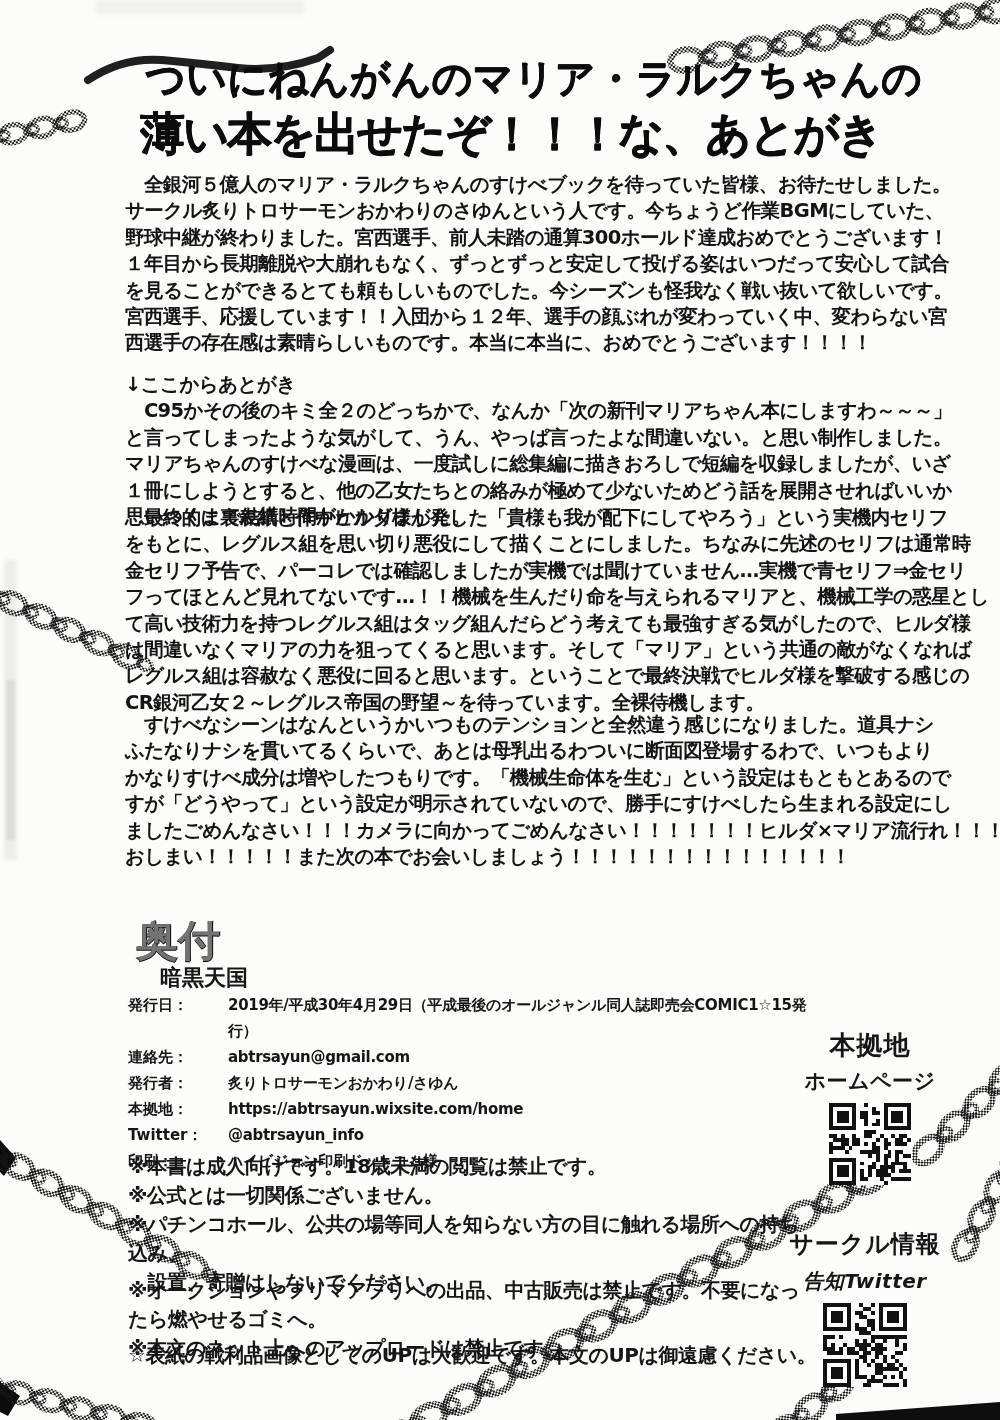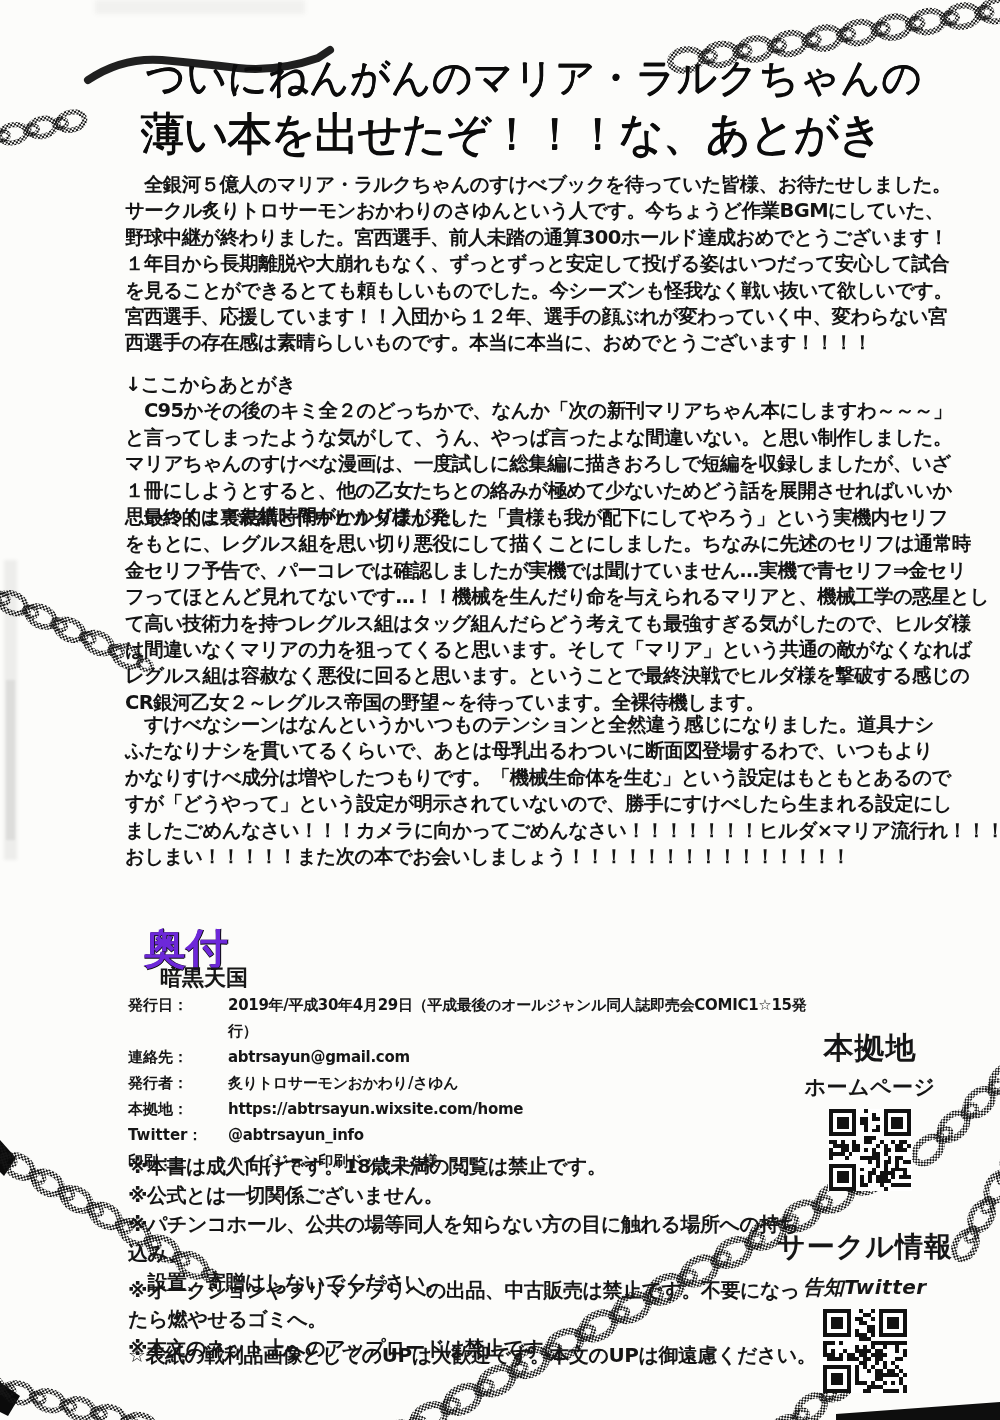--- a/index.html
+++ b/index.html
@@ -14,62 +14,62 @@
   }
   svg.deco{position:absolute;left:0;top:0;width:1000px;height:1420px;z-index:1;pointer-events:none;}
   .artifact{position:absolute;z-index:0;}
   .top-smudge{left:95px;top:0;width:210px;height:14px;background:rgba(60,60,60,.06);filter:blur(2px);}
   .left-strip{left:4px;top:560px;width:13px;height:300px;background:rgba(40,40,40,.07);filter:blur(1.5px);}
   .left-strip2{left:6px;top:680px;width:9px;height:160px;background:rgba(40,40,40,.08);filter:blur(1px);}
 
   .title{
     position:absolute;z-index:2;left:145px;top:52px;width:820px;margin:0;
     font-family:"DejaVu Serif","Liberation Serif",serif;
-    font-weight:400;color:#0c0c0c;line-height:1.28;
+    font-weight:700;color:#0c0c0c;line-height:1.28;
     text-shadow:0.6px 0 #0c0c0c,0 0.6px #0c0c0c;
   }
   .title .t1{display:block;font-size:40px;letter-spacing:0px;}
   .title .t2{display:block;font-size:45px;letter-spacing:-2px;margin-top:2px;margin-left:-5px;}
 
   .para{
     position:absolute;z-index:2;left:125px;width:880px;margin:0;
     font-size:19.5px;line-height:26.4px;letter-spacing:-0.6px;
     font-weight:700;color:#141414;white-space:pre-line;
   }
   .p1{top:172px;}
   .p2{top:372px;}
   .p3{top:505px;}
   .p4{top:712px;}
 
   .colophon-heading{
-    position:absolute;z-index:2;left:126px;top:903px;margin:18px;
+    position:absolute;z-index:2;left:126px;top:903px;margin:10px;
     font-family:"DejaVu Serif","Liberation Serif",serif;
-    font-size:42px;font-weight:900;color:#6d28d9;
+    font-size:42px;font-weight:900;color:#737373;
     text-shadow:1px 0 #0b0b0b,0 1px #0b0b0b;
   }
   .series-title{position:absolute;z-index:2;left:128px;top:963px;font-size:22px;font-weight:700;padding-left:32px;}
   .colophon-rows{position:absolute;z-index:2;left:128px;top:992px;width:700px;}
   .c-row{display:flex;font-size:15px;line-height:26px;font-weight:600;}
   .c-row .lbl{flex:0 0 100px;}
   .c-row .val{flex:1;letter-spacing:-0.3px;}
 
   .notes{
     position:absolute;z-index:2;left:128px;width:690px;margin:0;
     font-size:20px;line-height:29px;font-weight:600;white-space:pre-line;letter-spacing:-0.5px;
   }
   .n1{top:1152px;}
   .n2{top:1276px;}
   .nstar{top:1341px;width:750px;}
 
   .qr-section{position:absolute;z-index:2;width:190px;text-align:center;}
   .qr-home{left:775px;top:1028px;}
   .qr-tw{left:770px;top:1228px;}
-  .qr-label1{font-size:30px;font-weight:800;letter-spacing:1px;}
+  .qr-label1{font-size:26px;font-weight:800;letter-spacing:1px;}
   .qr-label2{font-size:21px;font-weight:700;margin-top:4px;letter-spacing:0.5px;}
-  .qr-tw .qr-label1{font-size:28px;}
+  .qr-tw .qr-label1{font-size:24px;}
   .qr-tw .qr-label2{font-size:20px;margin-top:8px;font-style:italic;}
   .qr-box{margin:8px auto 0;background:#fff;}
   .qr-home .qr-box{width:84px;height:82px;}
   .qr-tw .qr-box{width:90px;height:84px;}
   .qr-box svg{width:100%;height:100%;display:block;}
 </style>
 </head>
 <body>
 
 <div class="page">

